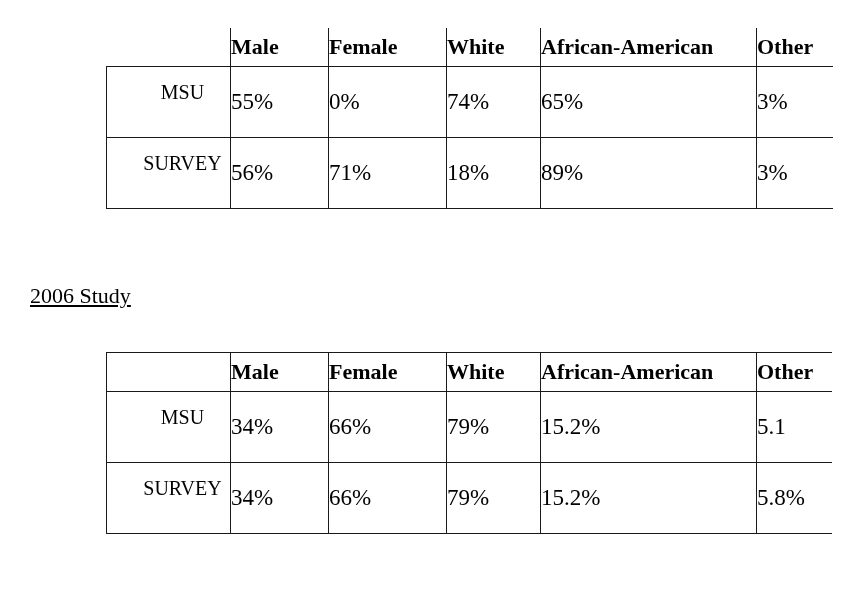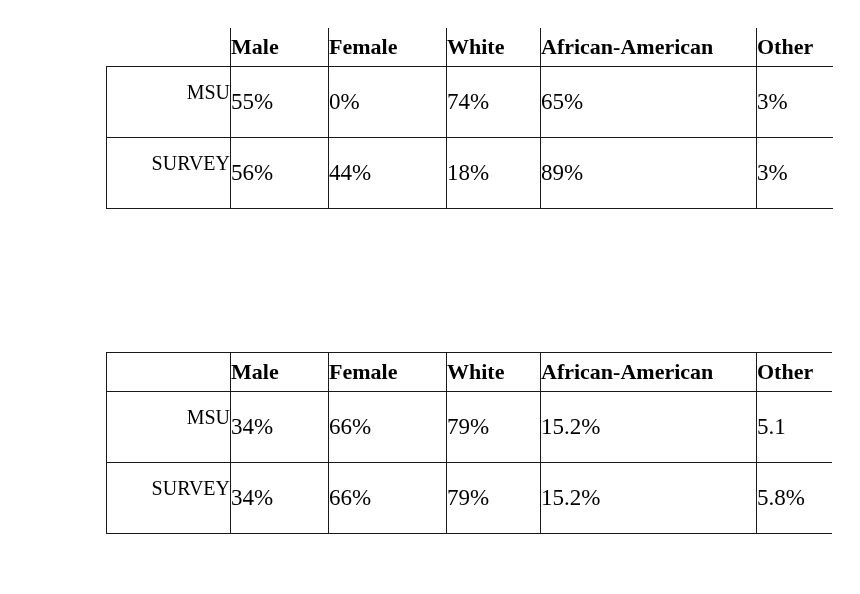--- a/index.html
+++ b/index.html
@@ -76,21 +76,21 @@
     font-size: 22px;
   }
 
   .data-row td {
     height: 70px;
     font-size: 23px;
   }
 
   .data-row td.row-label {
     font-size: 20px;
-    text-align: right;
+    text-align: center;
     padding-left: 28px;
     vertical-align: middle;
   }
 
   
   col.c-label   { width: 124px; }
   col.c-male    { width: 98px; }
   col.c-female  { width: 118px; }
   col.c-white   { width: 94px; }
   col.c-aa      { width: 216px; }
@@ -152,29 +152,30 @@
           <td>0%</td>
           <td>74%</td>
           <td>65%</td>
           <td>3%</td>
         </tr>
         <tr class="data-row">
           <td class="row-label">
               <span>SURVEY</span>
             </td>
           <td>56%</td>
-          <td>44%</td>
+          <td>71%</td>
           <td>18%</td>
           <td>89%</td>
           <td>3%</td>
         </tr>
       </tbody>
     </table>
   </div>
 
+  <div class="section-heading">2006 Study</div>
 
   <div class="table-block" id="table-2">
     <table class="data-table">
       <colgroup>
         <col class="c-label">
           <col class="c-male">
           <col class="c-female">
         <col class="c-white">
           <col class="c-aa">
           <col class="c-other">

